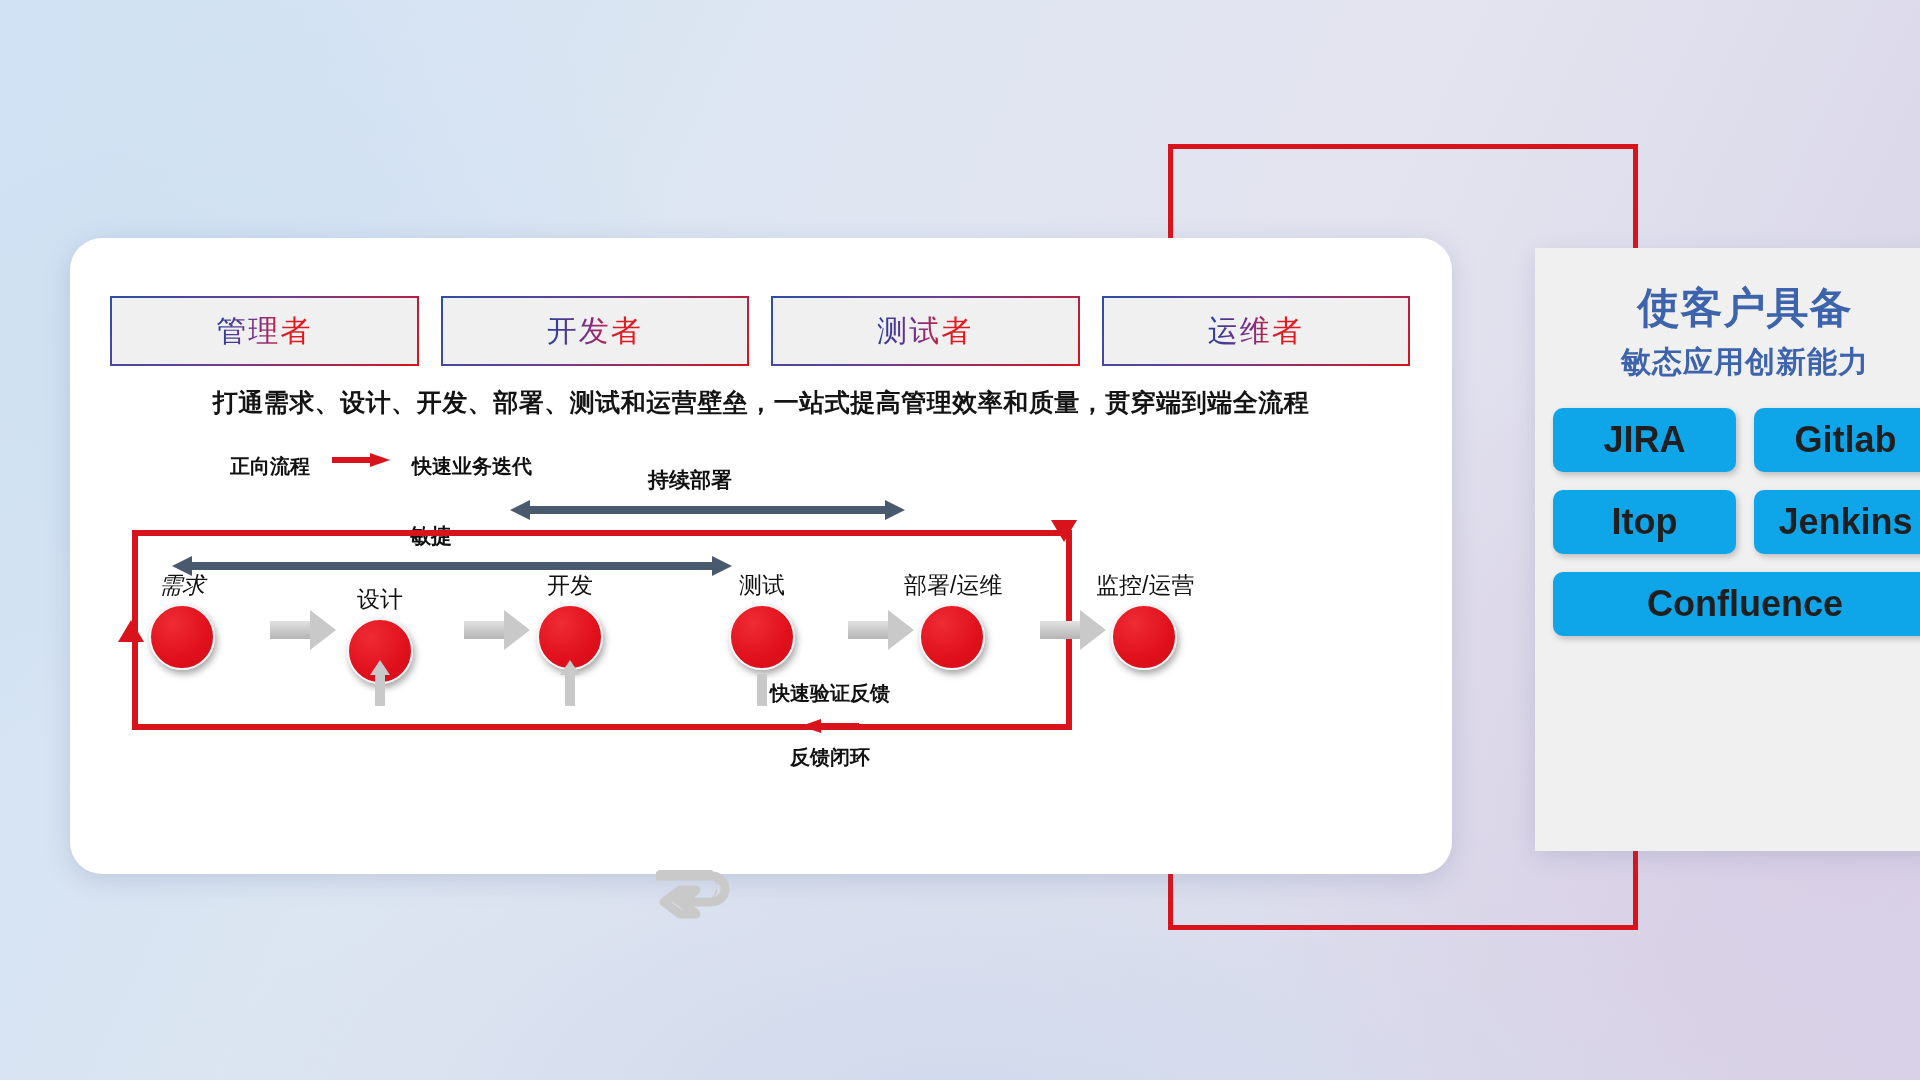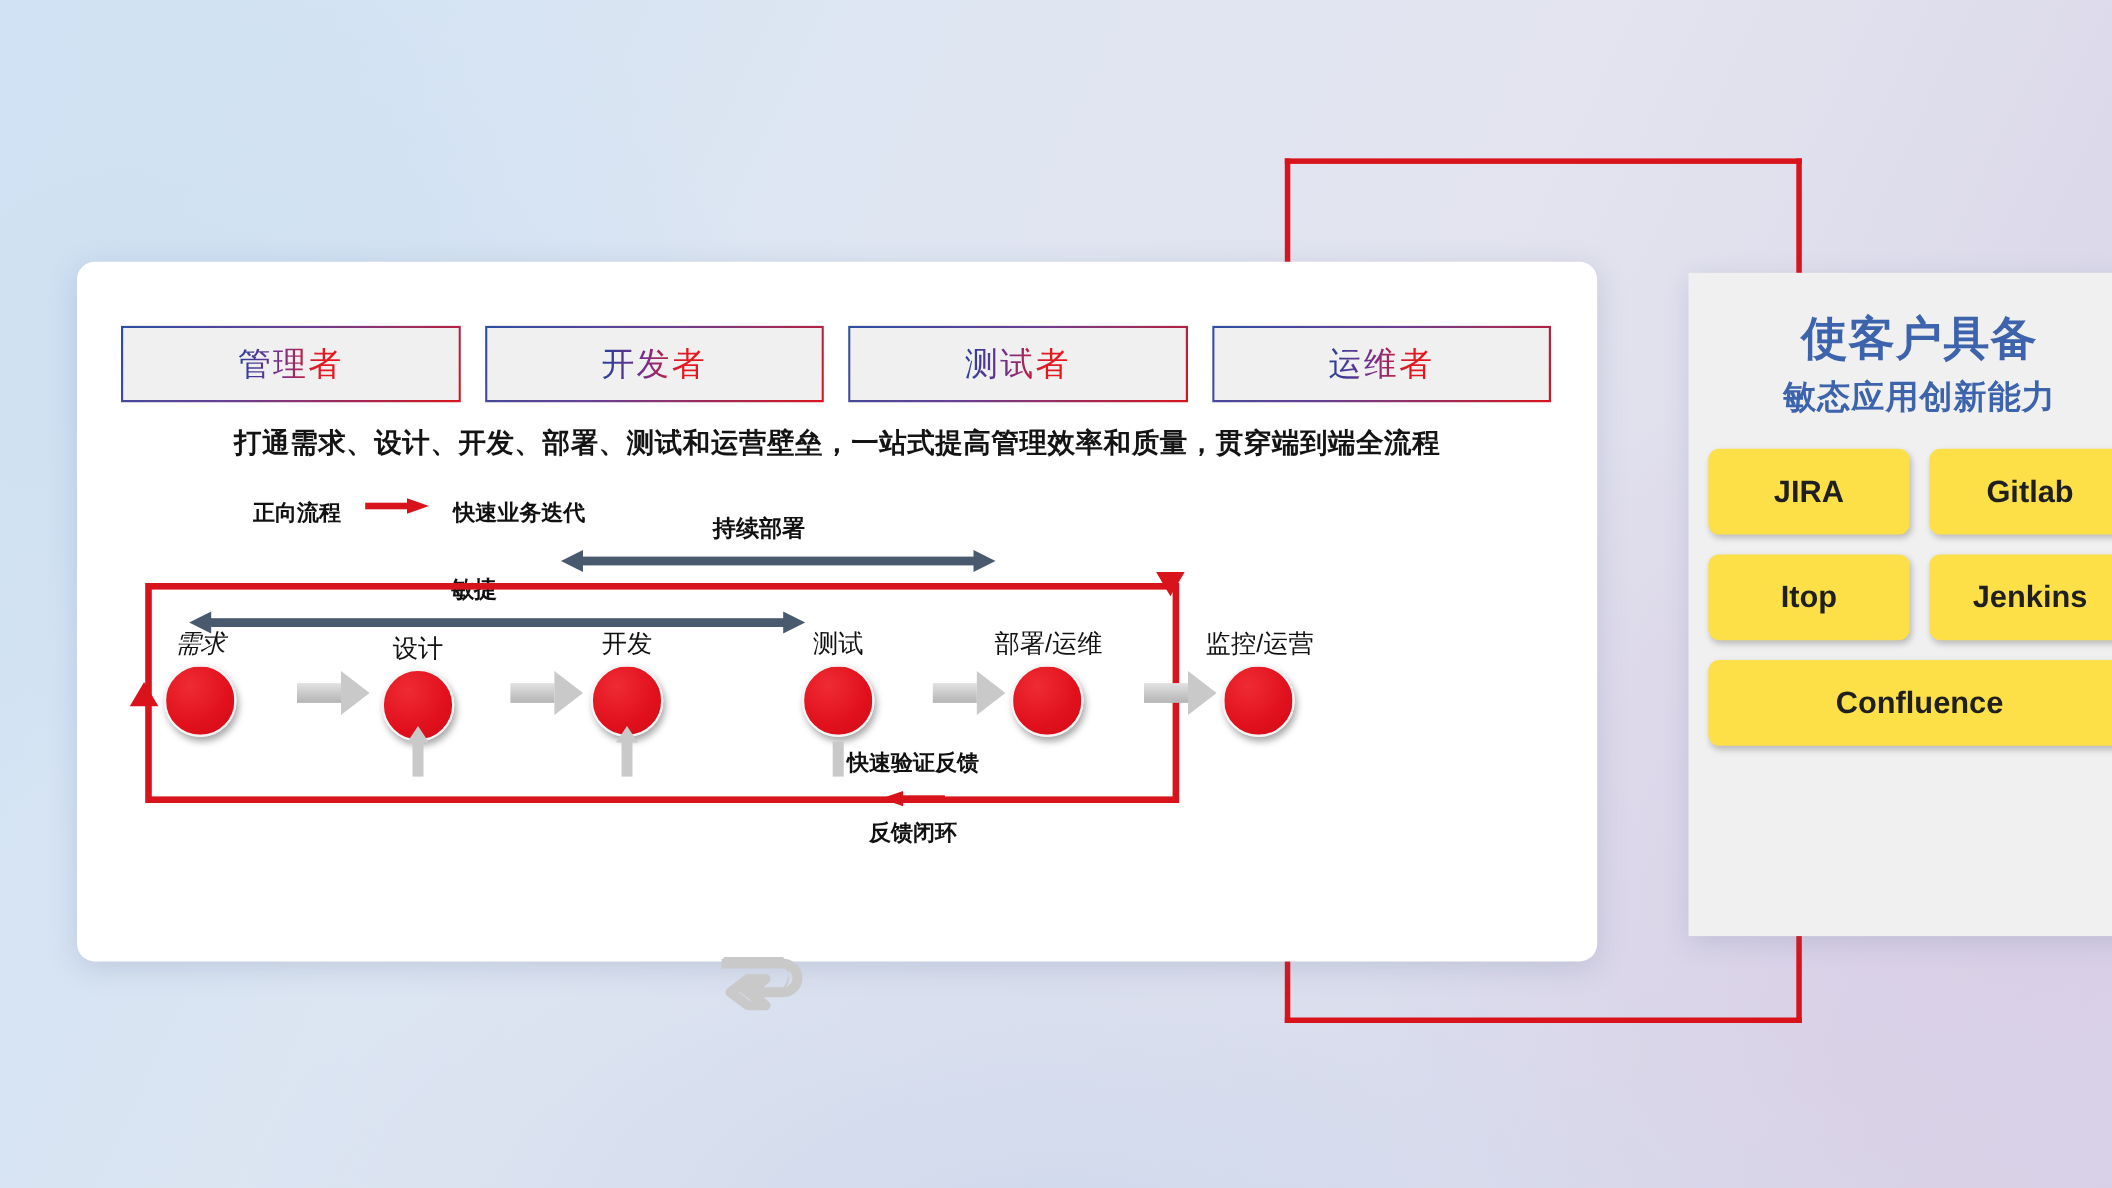--- a/index.html
+++ b/index.html
@@ -33,21 +33,21 @@
   #bracket-bottom {
     left: 1168px; top: 820px; width: 470px; height: 110px;
     border-top: none;
   }
 
   
   #main-card {
     position: absolute;
     left: 70px; top: 238px; width: 1382px; height: 636px;
     background: #ffffff;
-    border-radius: 16px;
+    border-radius: 32px;
     box-shadow: 0 6px 26px rgba(90,110,150,0.22);
     z-index: 3;
   }
 
   
   #role-row {
     position: absolute;
     left: 40px; top: 58px;
     width: 1300px;
     display: flex;
@@ -248,25 +248,25 @@
     font-weight: bold;
     line-height: 1.5;
     letter-spacing: 1px;
   }
   #panel-title .line2 { font-size: 30px; }
   #tool-grid {
     margin: 24px 18px 0 18px;
     display: flex; flex-wrap: wrap; gap: 18px;
   }
   .tool-pill {
-    background: #fde047;
+    background: #0ea5e9;
     border-radius: 10px;
-    height: 78px;
+    height: 64px;
     display: flex; align-items: center; justify-content: center;
-    font-size: 28px; font-weight: bold; color: #1f1f1f;
+    font-size: 36px; font-weight: bold; color: #1f1f1f;
     box-shadow: 2px 3px 6px rgba(0,0,0,0.22);
     flex: 0 0 calc(50% - 9px);
     box-sizing: border-box;
   }
   .tool-pill.wide { flex: 0 0 100%; }
 </style>
 </head>
 <body>
 
 <div id="stage">
@@ -327,21 +327,21 @@
 
       <div class="stage" style="left:42px; top:0;font-style:italic;">
         <div class="stage-label">需求</div>
         <div class="stage-circle"></div>
       </div>
       <div class="gray-chevron" style="left:178px; top:40px;">
         <span class="tail"></span>
         <span class="tip"></span>
       </div>
 
-      <div class="stage" style="left:240px; top:4px;">
+      <div class="stage" style="left:240px; top:14px;">
         <div class="stage-label">设计</div>
         <div class="stage-circle"></div>
       </div>
       <div class="gray-chevron" style="left:372px; top:40px;">
         <span class="tail"></span>
         <span class="tip"></span>
       </div>
 
       <div class="stage" style="left:430px; top:0;">
         <div class="stage-label">开发</div>

